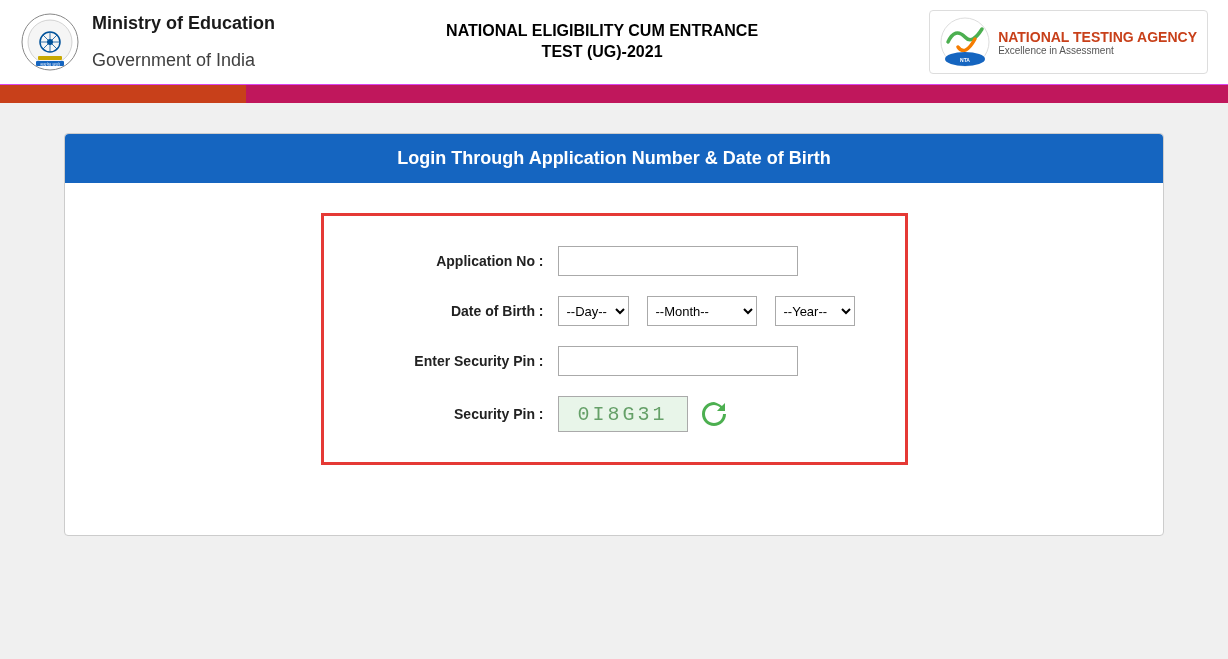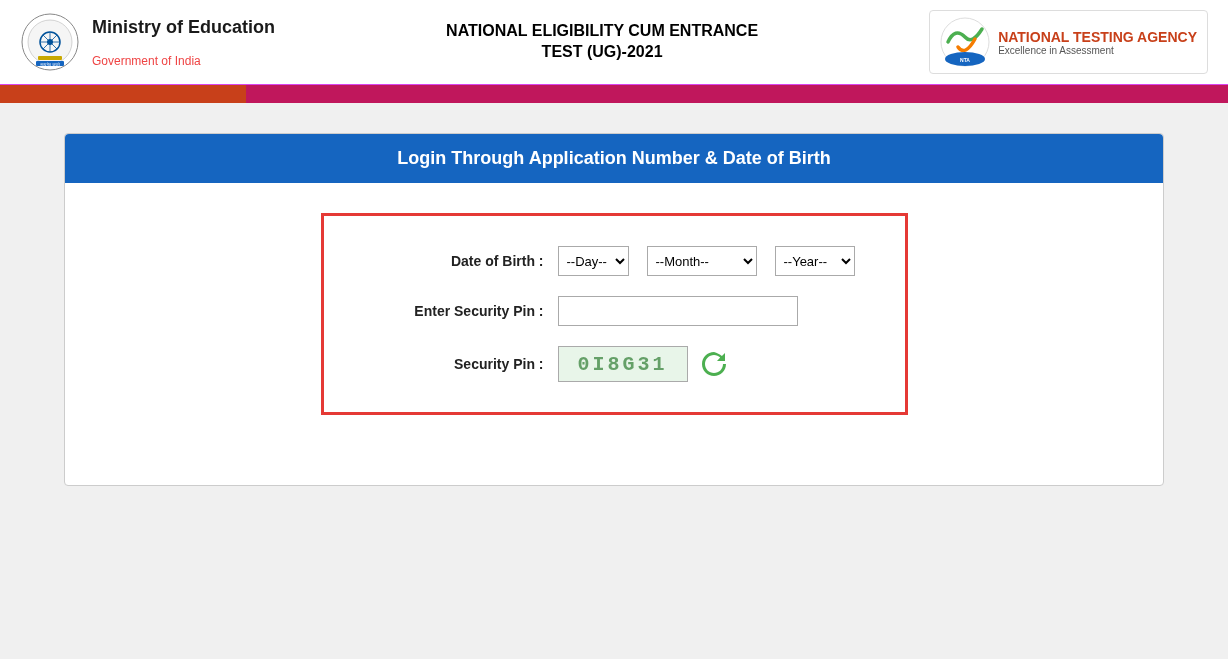--- a/index.html
+++ b/index.html
@@ -31,22 +31,22 @@
     .header-ministry {
       display: flex;
       flex-direction: column;
     }
     .header-ministry-main {
       font-size: 18px;
       font-weight: bold;
       color: #1a1a1a;
     }
     .header-ministry-sub {
-      font-size: 12px;
-      color: #ef4444;
+      font-size: 18px;
+      color: #404040;
       margin-top: 16px;
     }
     .header-title {
       text-align: center;
       flex: 1;
     }
     .header-title h1 {
       font-size: 16px;
       font-weight: bold;
       color: #000;
@@ -173,21 +173,21 @@
     }
     .captcha-box {
       background: #e8f5e9;
       border: 1px solid #aaa;
       width: 130px;
       height: 36px;
       display: flex;
       align-items: center;
       justify-content: center;
       font-size: 20px;
-      font-weight: bold;
+      font-weight: normal;
       color: #2e7d32;
       letter-spacing: 3px;
       font-family: 'Courier New', monospace;
       position: relative;
     }
     .captcha-text-overlay {
       opacity: 0.7;
     }
     .refresh-icon {
       width: 32px;
@@ -274,20 +274,24 @@
 
 <div class="main-content">
   <div class="login-card">
     <div class="login-card-header">
       <span>Login Through Application Number &amp; Date of Birth</span>
     </div>
     <div class="login-card-body">
 
       <div class="form-container">
 
+        <div class="form-row">
+          <label class="form-label">Application No :</label>
+          <input type="text" class="form-input" style="">
+        </div>
 
         <div class="form-row">
           <label class="form-label">Date of Birth :</label>
           <div class="dob-selects">
             <select class="dob-select">
               <option>--Day--</option>
               <option>1</option><option>2</option><option>3</option><option>4</option><option>5</option>
               <option>6</option><option>7</option><option>8</option><option>9</option><option>10</option>
               <option>11</option><option>12</option><option>13</option><option>14</option><option>15</option>
               <option>16</option><option>17</option><option>18</option><option>19</option><option>20</option>

